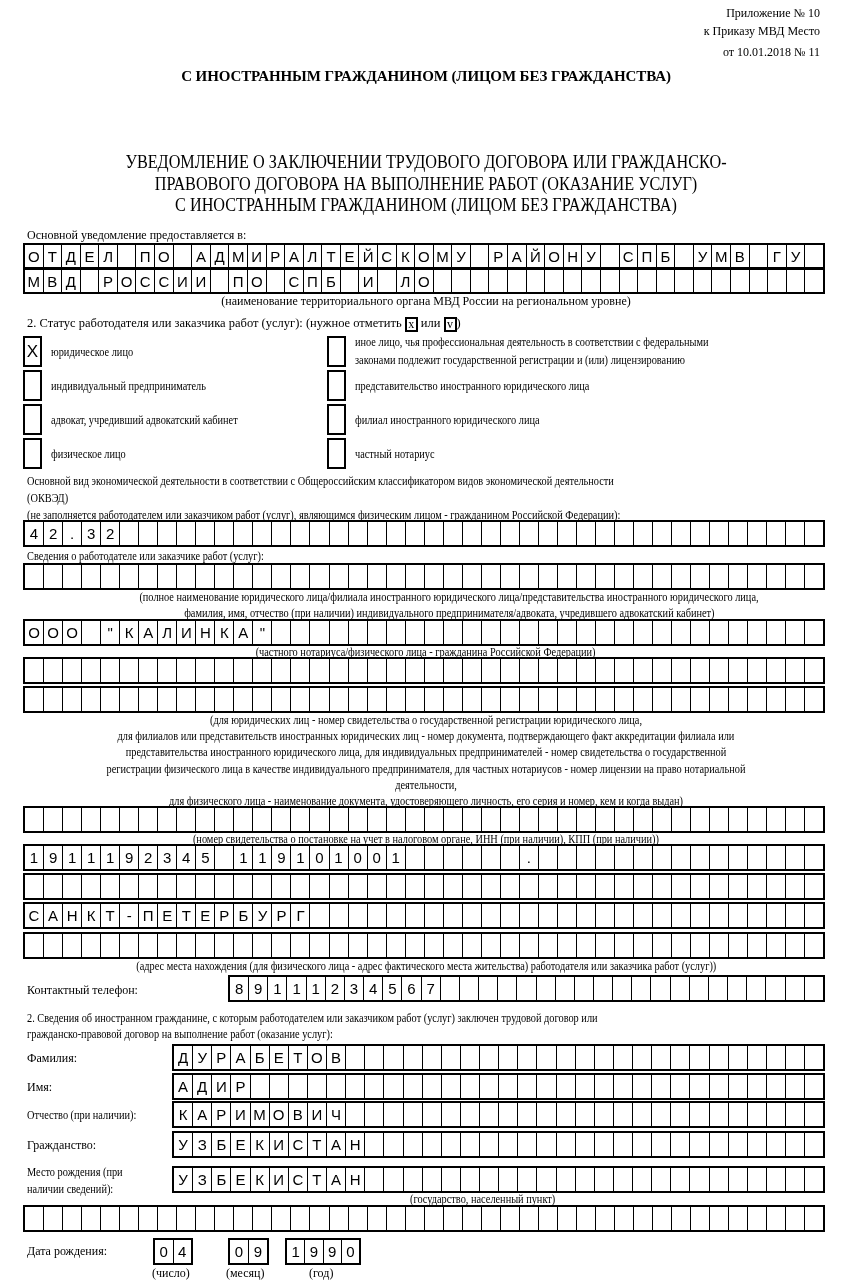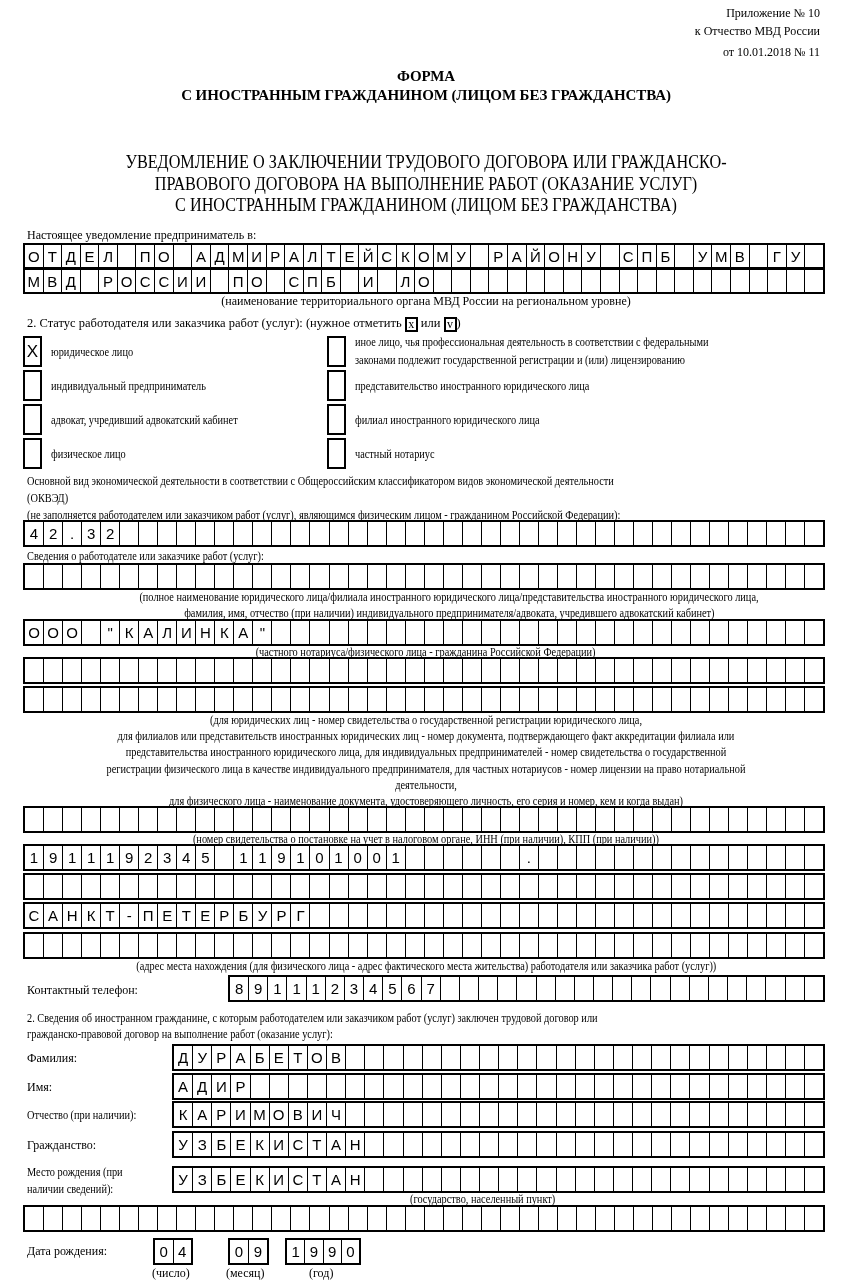--- a/index.html
+++ b/index.html
@@ -18,36 +18,35 @@
   .grid .cell:last-child { border-right:none; }
   .chk { position:absolute; width:19px; height:31px; border:2px solid #000; box-sizing:border-box;
          font-family:"Liberation Sans", sans-serif; font-size:17px; display:flex; align-items:center; justify-content:center; }
   .mini { display:inline-block; width:13px; height:15px; border:2px solid #000; box-sizing:border-box; text-align:center; font-size:12px; line-height:11px; vertical-align:middle; }
 </style>
 </head>
 <body>
 
 <div class="abs appendix" style="top:4px;">
   <div>Приложение № 10</div>
-  <div>к Отчество МВД России</div>
+  <div>к Приказу МВД Место</div>
   <div style="margin-top:3px;">от 10.01.2018 № 11</div>
 </div>
 
 <div class="abs title-bold" style="top:67px;">
-  <div>ФОРМА</div>
   <div>С ИНОСТРАННЫМ ГРАЖДАНИНОМ (ЛИЦОМ БЕЗ ГРАЖДАНСТВА)</div>
 </div>
 
 <div class="abs title-cond" style="top:152px;">
   <div>УВЕДОМЛЕНИЕ О ЗАКЛЮЧЕНИИ ТРУДОВОГО ДОГОВОРА ИЛИ ГРАЖДАНСКО-</div>
   <div>ПРАВОВОГО ДОГОВОРА НА ВЫПОЛНЕНИЕ РАБОТ (ОКАЗАНИЕ УСЛУГ)</div>
   <div>С ИНОСТРАННЫМ ГРАЖДАНИНОМ (ЛИЦОМ БЕЗ ГРАЖДАНСТВА)</div>
 </div>
 
-<div class="abs lbl" style="top:228px; left:27px;">Настоящее уведомление предприниматель в:</div>
+<div class="abs lbl" style="top:228px; left:27px;">Основной уведомление предоставляется в:</div>
 <div class="grid" style="top:243px; left:23px; width:802px; height:26px;">
     <div class="cell">О</div>
     <div class="cell">Т</div>
     <div class="cell">Д</div>
     <div class="cell">Е</div>
     <div class="cell">Л</div>
     <div class="cell"></div>
     <div class="cell">П</div>
     <div class="cell">О</div>
     <div class="cell"></div>

